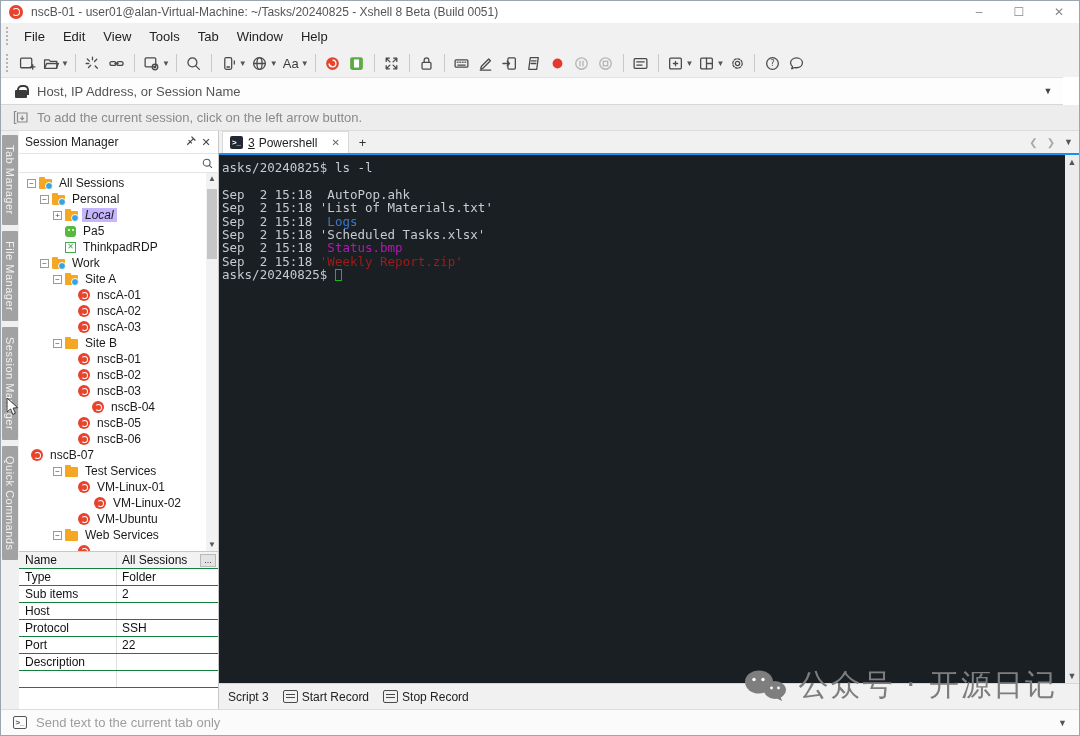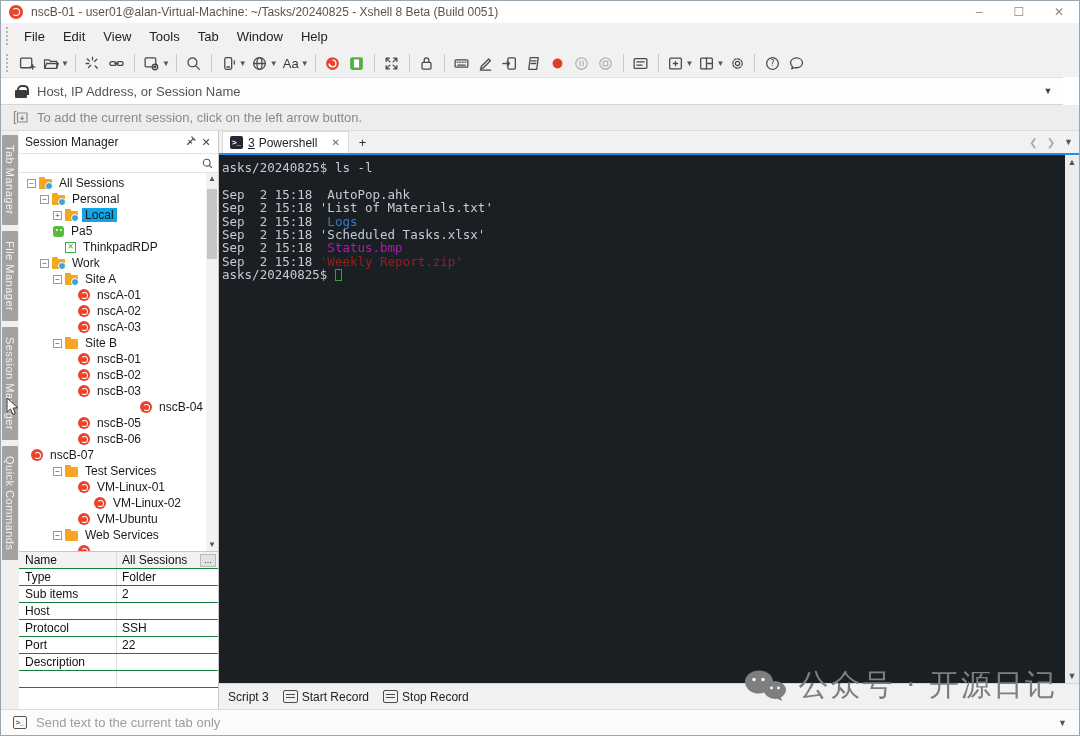--- a/index.html
+++ b/index.html
@@ -54,21 +54,21 @@
   
   .session-panel { width:200px; background:#fff; border-right:1px solid #c7c7c7; display:flex; flex-direction:column; }
   .sp-header { height:22px; display:flex; align-items:center; padding:0 4px 0 6px; background:#fff; }
   .sp-title { flex:1; font-size:12px; color:#222; }
   .sp-hbtn { width:16px; text-align:center; color:#444; font-size:11px; }
   .sp-search { height:20px; border-top:1px solid #e4e4e4; border-bottom:1px solid #e4e4e4; display:flex; align-items:center; justify-content:flex-end; padding-right:4px; }
   .sp-treewrap { flex:1; position:relative; overflow:hidden; }
   .tree { position:absolute; left:0; top:2px; right:12px; bottom:0; overflow:hidden; }
   .tree-row { height:16px; display:flex; align-items:center; font-size:12px; color:#1a1a1a; white-space:nowrap; }
   .tree-label { padding:0 3px; margin-left:4px; }
-  .tree-row.selected .tree-label { background:#0ea5e9; }
+  .tree-row.selected .tree-label { background:#c4b5fd;font-style:italic; }
   .expander { width:9px; height:9px; border:1px solid #9a9a9a; background:#fff; font-size:8px; line-height:7px; text-align:center; color:#444; flex:0 0 auto; margin-right:3px; }
   .exp-spacer { width:12px; flex:0 0 auto; }
   
   .ti { flex:0 0 auto; position:relative; }
   .ti-folder, .ti-folder-gear { width:13px; height:10px; background:#f5a623; border-radius:1px; margin-top:2px; }
   .ti-folder::before, .ti-folder-gear::before { content:""; position:absolute; left:0; top:-2px; width:6px; height:3px; background:#f5a623; border-radius:1px 1px 0 0; }
   .ti-folder-gear::after { content:""; position:absolute; right:-1px; bottom:-1px; width:6px; height:6px; background:#39a3dc; border:1px solid #fff; border-radius:50%; }
   .ti-shell { width:12px; height:12px; background:#e8432d; border-radius:50%; }
   .ti-shell::after { content:""; position:absolute; left:3px; top:3px; width:5px; height:5px; border:1.4px solid #fff; border-left-color:transparent; border-radius:50%; }
   .ti-android { width:11px; height:11px; background:#57b93d; border-radius:3px; }
@@ -387,21 +387,21 @@
             <div class="tree-row" style="padding-left: 21px;">
               <span class="expander">−</span>
               <span class="ti ti-folder-gear"></span>
               <span class="tree-label">Personal</span>
             </div>
             <div class="tree-row selected" style="padding-left: 34px;">
               <span class="expander">+</span>
               <span class="ti ti-folder-gear"></span>
               <span class="tree-label">Local</span>
             </div>
-            <div class="tree-row" style="padding-left: 22px;">
+            <div class="tree-row" style="padding-left: 34px;">
               <span class="exp-spacer"></span>
               <span class="ti ti-android"></span>
               <span class="tree-label">Pa5</span>
             </div>
             <div class="tree-row" style="padding-left: 34px;">
               <span class="exp-spacer"></span>
               <span class="ti ti-rdp">✕</span>
               <span class="tree-label">ThinkpadRDP</span>
             </div>
             <div class="tree-row" style="padding-left: 21px;">
@@ -442,21 +442,21 @@
             <div class="tree-row" style="padding-left: 47px;">
               <span class="exp-spacer"></span>
               <span class="ti ti-shell"></span>
               <span class="tree-label">nscB-02</span>
             </div>
             <div class="tree-row" style="padding-left: 47px;">
               <span class="exp-spacer"></span>
               <span class="ti ti-shell"></span>
               <span class="tree-label">nscB-03</span>
             </div>
-            <div class="tree-row" style="padding-left: 61px; justify-content: flex-end;">
+            <div class="tree-row" style="padding-left: 61px;">
               <span class="exp-spacer"></span>
               <span class="ti ti-shell"></span>
               <span class="tree-label">nscB-04</span>
             </div>
             <div class="tree-row" style="padding-left: 47px;">
               <span class="exp-spacer"></span>
               <span class="ti ti-shell"></span>
               <span class="tree-label">nscB-05</span>
             </div>
             <div class="tree-row" style="padding-left: 47px;">

